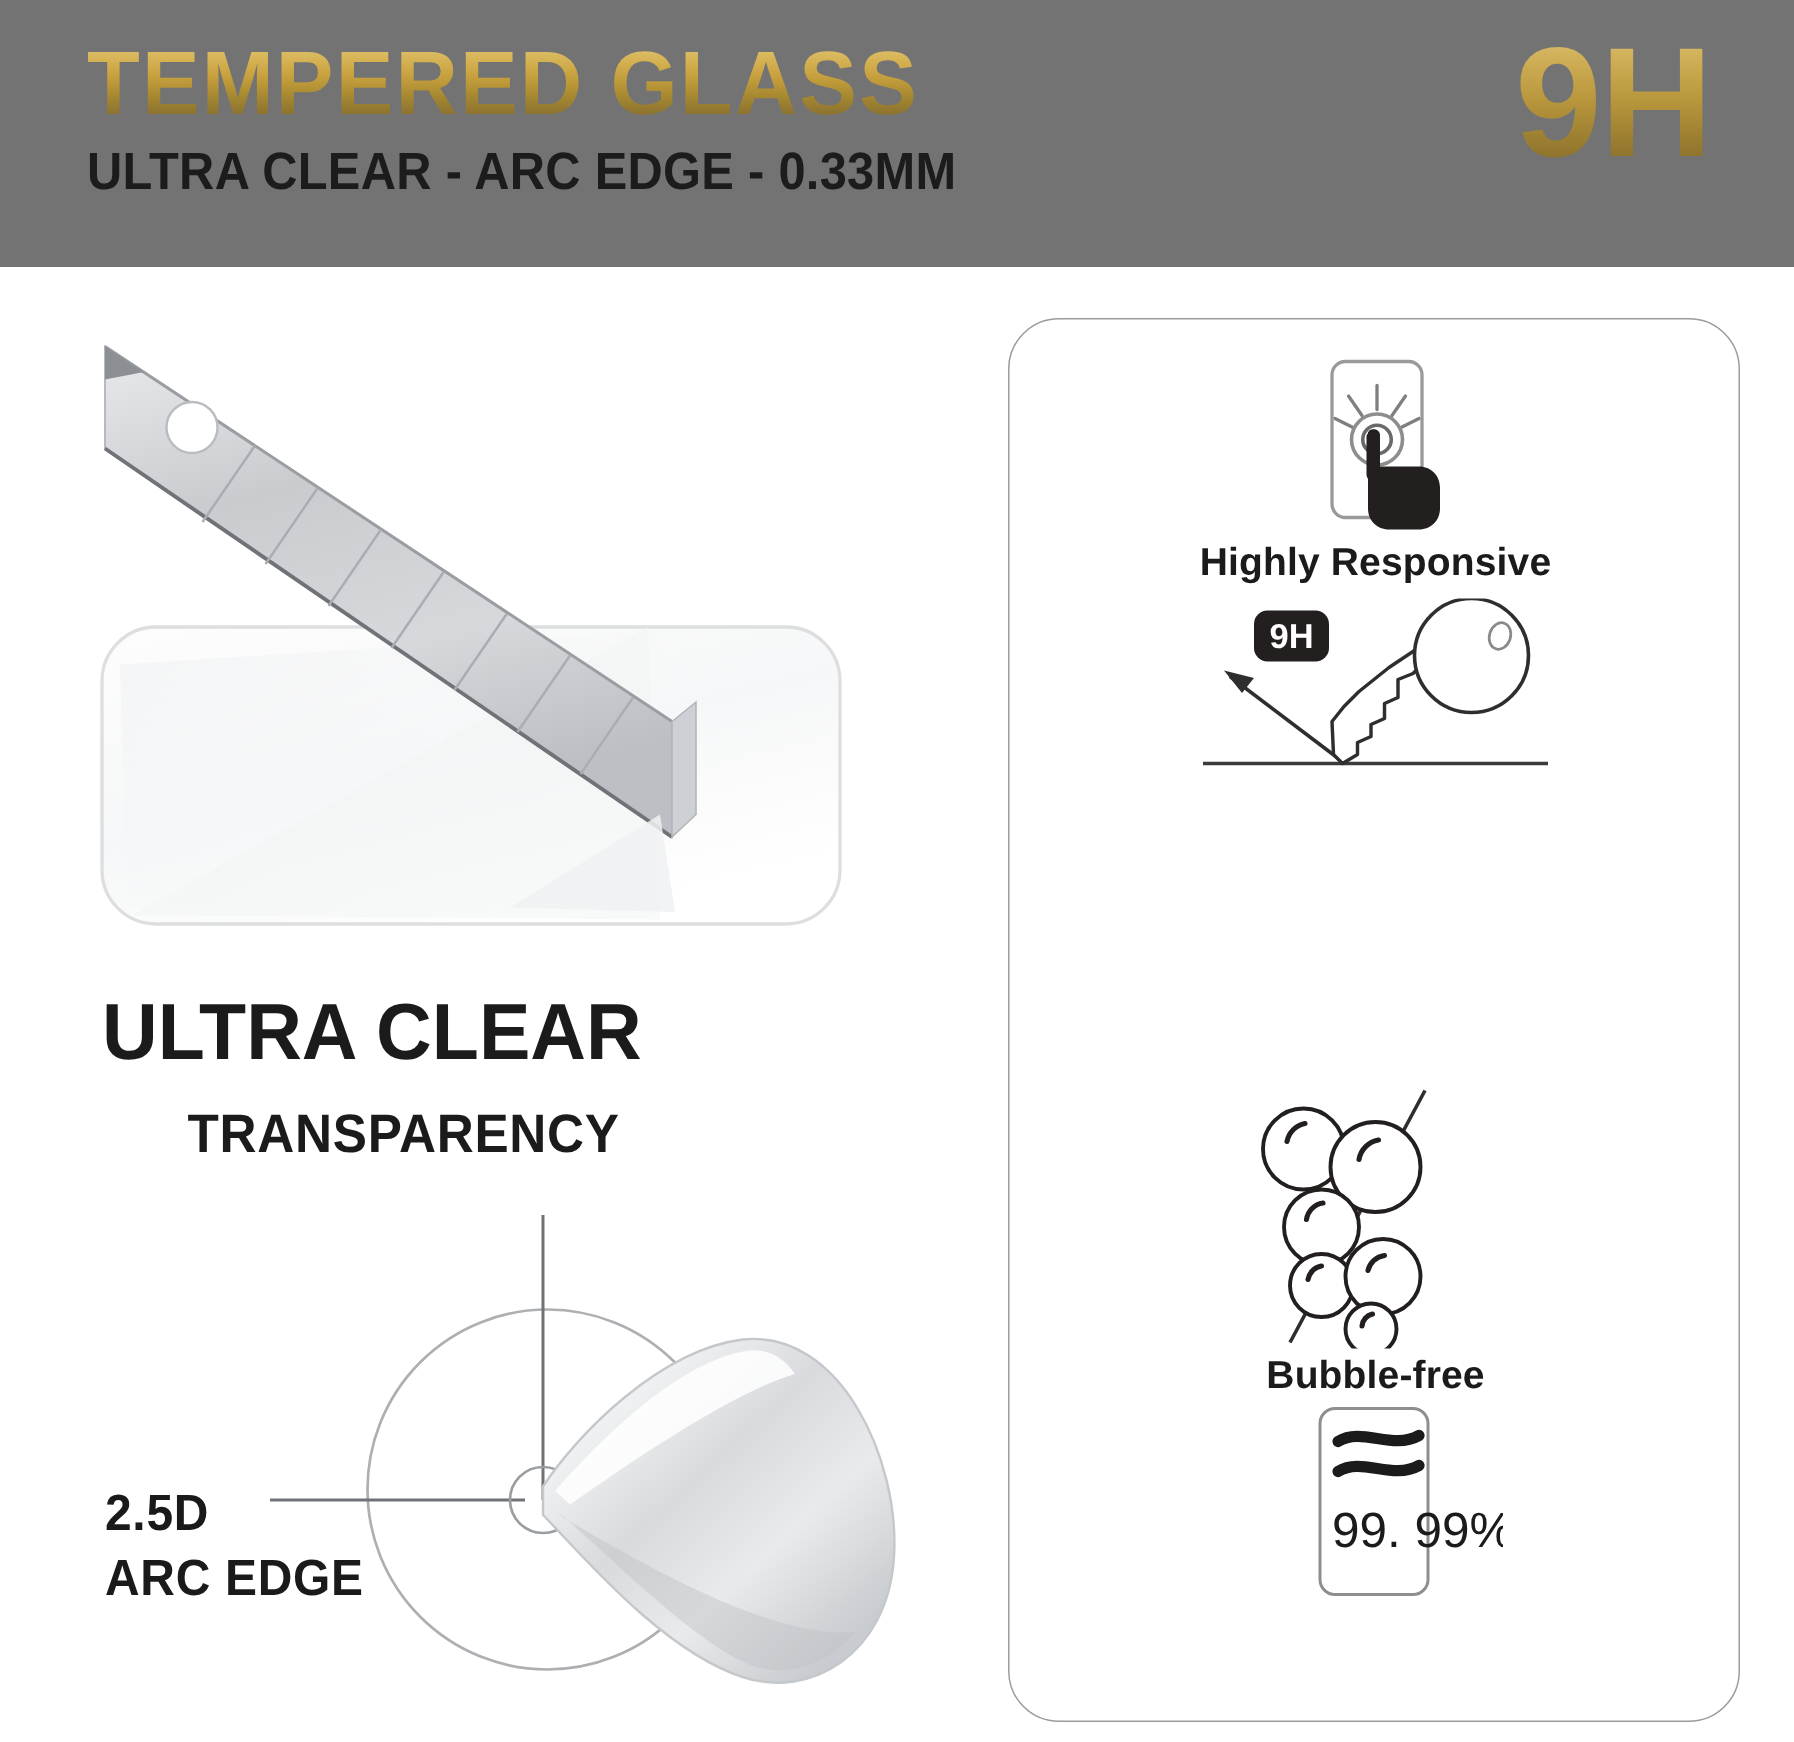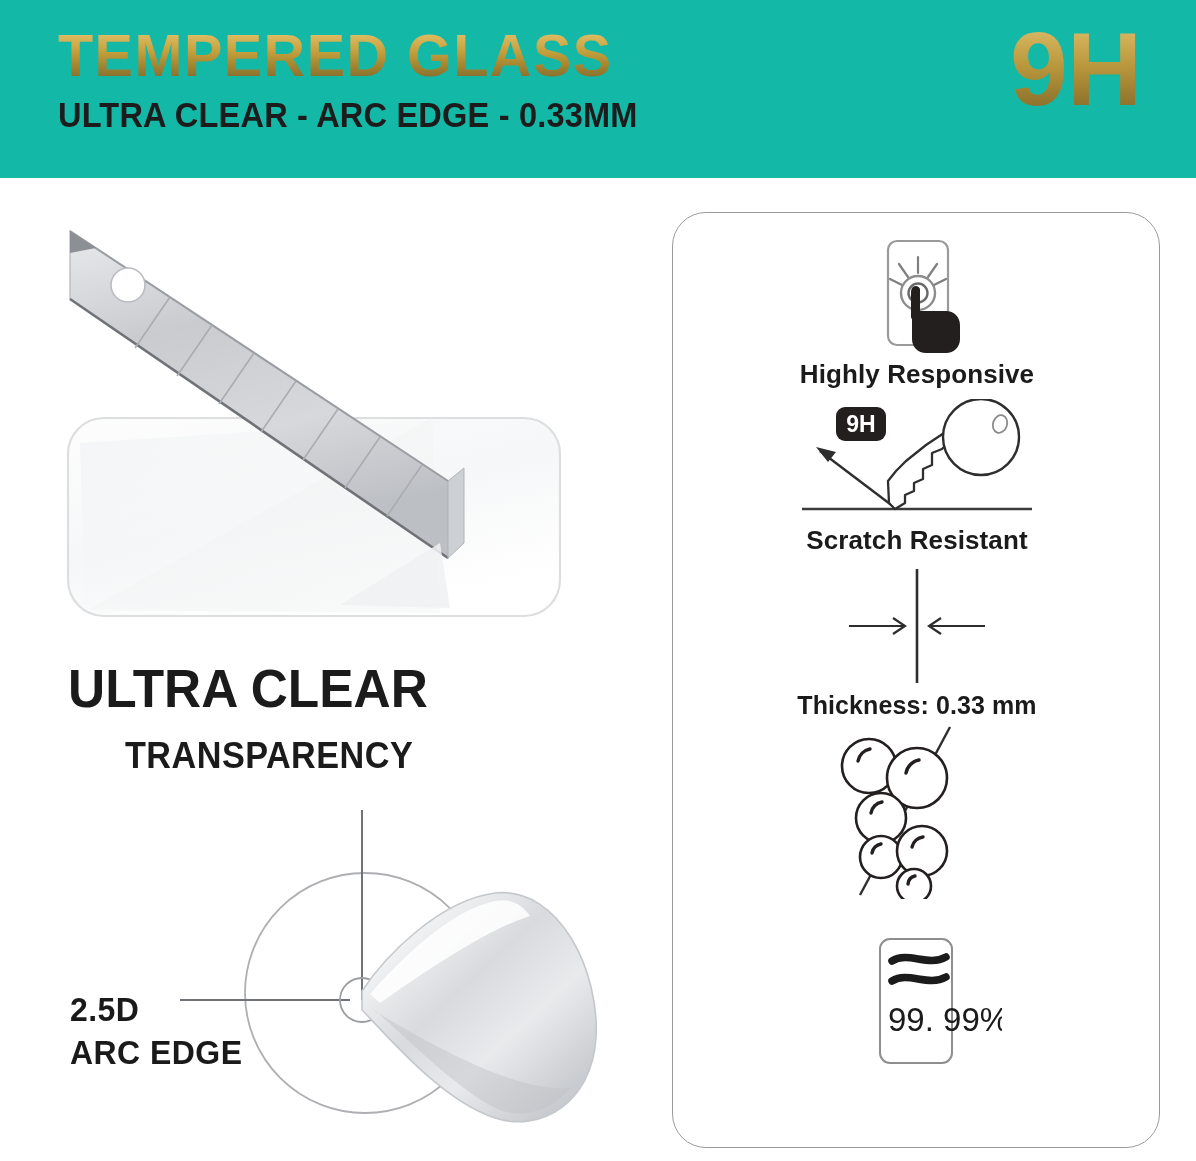--- a/index.html
+++ b/index.html
@@ -15,21 +15,21 @@
     font-family: "Liberation Sans", "DejaVu Sans", sans-serif;
     background: #ffffff;
   }
 
   
   .header {
     position: absolute;
     left: 0; top: 0;
     width: 1196px;
     height: 178px;
-    background: #14b8a6;
+    background: #737373;
     box-sizing: border-box;
   }
   .header-left {
     position: absolute;
     left: 58px;
     top: 26px;
   }
   .title-main {
     font-size: 60px;
     font-weight: bold;
@@ -352,36 +352,22 @@
                L 104 72 L 96 82 L 97 104 Z" fill="#ffffff" stroke="#2e2e2e" stroke-width="2.3" stroke-linejoin="round"></path>
 
       <circle cx="189" cy="38" r="38" fill="#ffffff" stroke="#2e2e2e" stroke-width="2.4"></circle>
       <ellipse cx="208" cy="25" rx="7" ry="9" fill="none" stroke="#8a8a8a" stroke-width="1.8" transform="rotate(18 208 25)"></ellipse>
 
       <g>
         <rect x="44" y="8" width="50" height="34" rx="9" ry="9" fill="#231f1e"></rect>
         <text x="69" y="33" text-anchor="middle" fill="#ffffff" font-family="Liberation Sans, sans-serif" font-size="23" font-weight="bold">9H</text>
       </g>
     </svg>
-    <div class="feature-label">Scratch Resistant</div>
-  </div>
-
-  <div class="feature f-thickness">
-    <svg class="feature-icon" width="220" height="124" viewBox="0 0 220 124">
-
-      <line x1="110" y1="4" x2="110" y2="118" stroke="#2e2e2e" stroke-width="2.6"></line>
-
-      <line x1="42" y1="61" x2="96" y2="61" stroke="#2e2e2e" stroke-width="2.2"></line>
-      <polyline points="86,53 98,61 86,69" fill="none" stroke="#2e2e2e" stroke-width="2.2"></polyline>
-
-      <line x1="124" y1="61" x2="178" y2="61" stroke="#2e2e2e" stroke-width="2.2"></line>
-      <polyline points="134,53 122,61 134,69" fill="none" stroke="#2e2e2e" stroke-width="2.2"></polyline>
-    </svg>
-    <div class="feature-label thickness">Thickness:   0.33 mm</div>
-  </div>
+  </div>
+
 
   <div class="feature f-bubble">
     <svg class="feature-icon" width="190" height="176" viewBox="0 0 190 176">
 
       <line x1="128" y1="4" x2="38" y2="172" stroke="#2e2e2e" stroke-width="2.4"></line>
 
       <g fill="#ffffff" stroke="#231f1e" stroke-width="2.6">
         <circle cx="47" cy="43" r="27"></circle>
         <circle cx="95" cy="55" r="30"></circle>
         <circle cx="59" cy="95" r="25"></circle>
@@ -392,20 +378,21 @@
 
       <g fill="none" stroke="#231f1e" stroke-width="3.4" stroke-linecap="round">
         <path d="M 36 38 A 15 15 0 0 1 48 26"></path>
         <path d="M 84 50 A 16 16 0 0 1 97 37"></path>
         <path d="M 49 90 A 13 13 0 0 1 60 79"></path>
         <path d="M 50 130 A 11 11 0 0 1 59 121"></path>
         <path d="M 90 124 A 13 13 0 0 1 101 114"></path>
         <path d="M 86 161 A 9 9 0 0 1 93 153"></path>
       </g>
     </svg>
+    <div class="feature-label">Bubble-free</div>
   </div>
 
   <div class="feature f-transp">
     <svg class="feature-icon" width="170" height="134" viewBox="0 0 170 134">
       <rect x="48" y="4" width="72" height="124" rx="10" ry="10" fill="#ffffff" stroke="#8e8e8e" stroke-width="2"></rect>
 
       <path d="M 60 26 C 76 16, 96 32, 114 22" fill="none" stroke="#1b1b1b" stroke-width="7.5" stroke-linecap="round"></path>
       <path d="M 60 46 C 76 36, 96 52, 114 42" fill="none" stroke="#1b1b1b" stroke-width="7.5" stroke-linecap="round"></path>
       <text x="56" y="96" fill="#1b1b1b" font-family="Liberation Sans, sans-serif" font-size="33">99. 99%</text>
     </svg>

